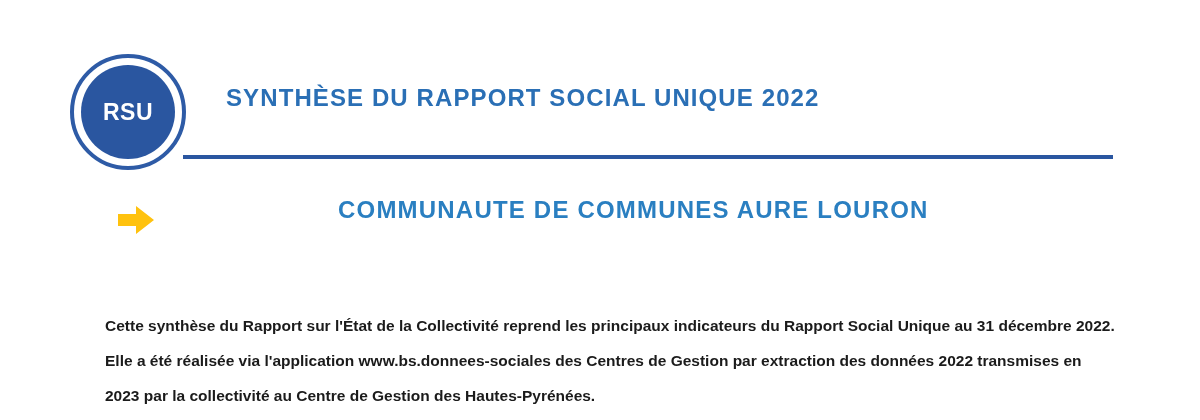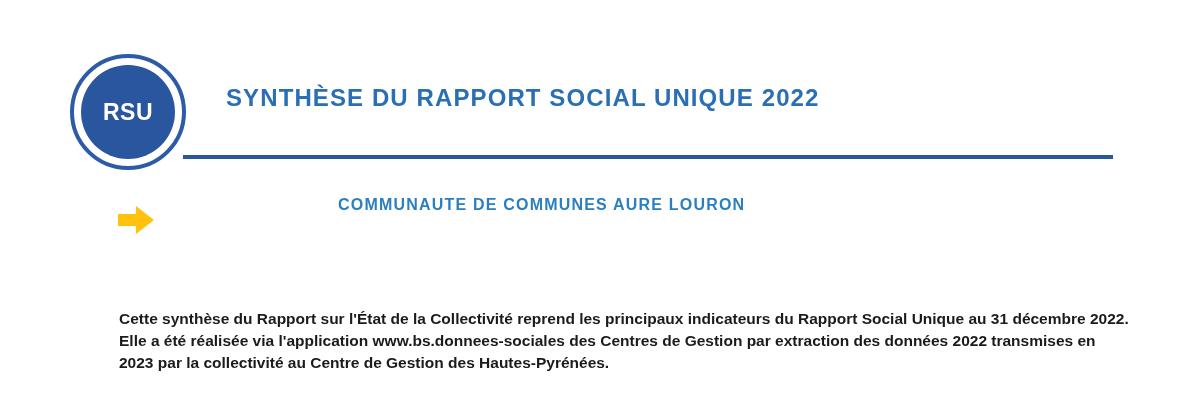--- a/index.html
+++ b/index.html
@@ -85,37 +85,37 @@
     top: 203px;
     width: 40px;
     height: 34px;
   }
 
   
   .subtitle {
     position: absolute;
     left: 330px;
     top: 196px;
-    font-size: 16px;
+    font-size: 24px;
     font-weight: bold;
     letter-spacing: 1.2px;
     color: #2a7fc1;
     white-space: nowrap;
     font-family: "Liberation Sans", sans-serif;
   }
 
   
   .body-text {
     position: absolute;
-    left: 111px;
+    left: 97px;
     top: 308px;
     width: 1010px;
     font-size: 15.5px;
     font-weight: bold;
-    line-height: 22px;
+    line-height: 35px;
     color: #1b1b1b;
     font-family: "Liberation Sans", sans-serif;
   }
 </style>
 </head>
 <body>
 
 <div class="page">
 
   <div class="badge">

